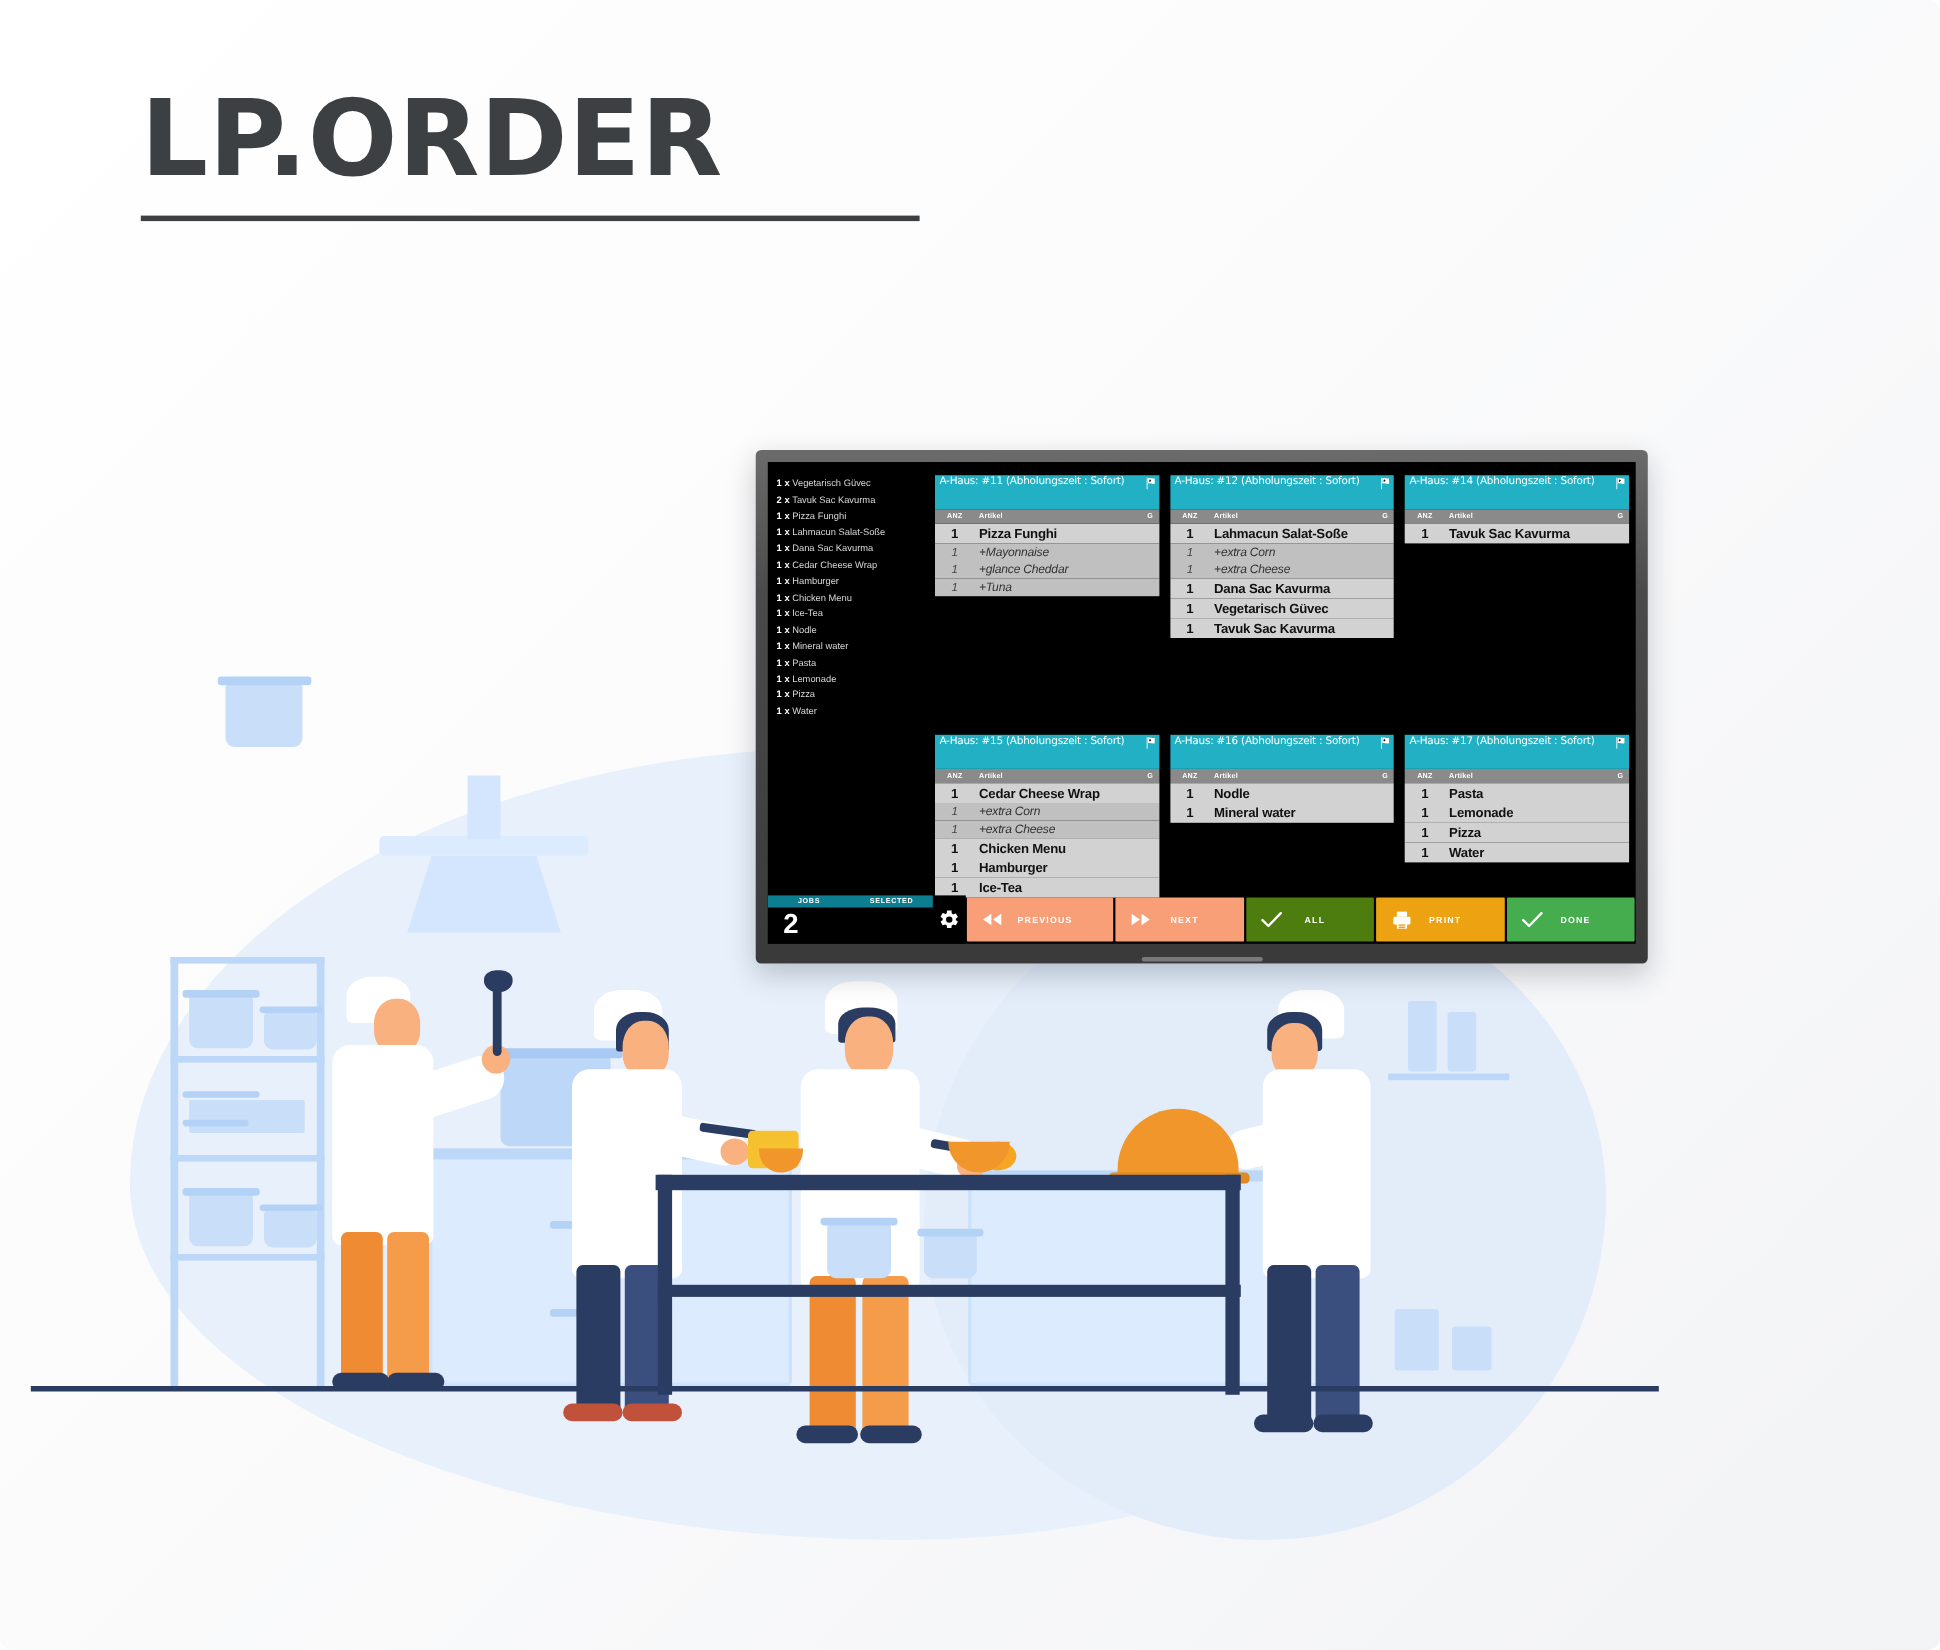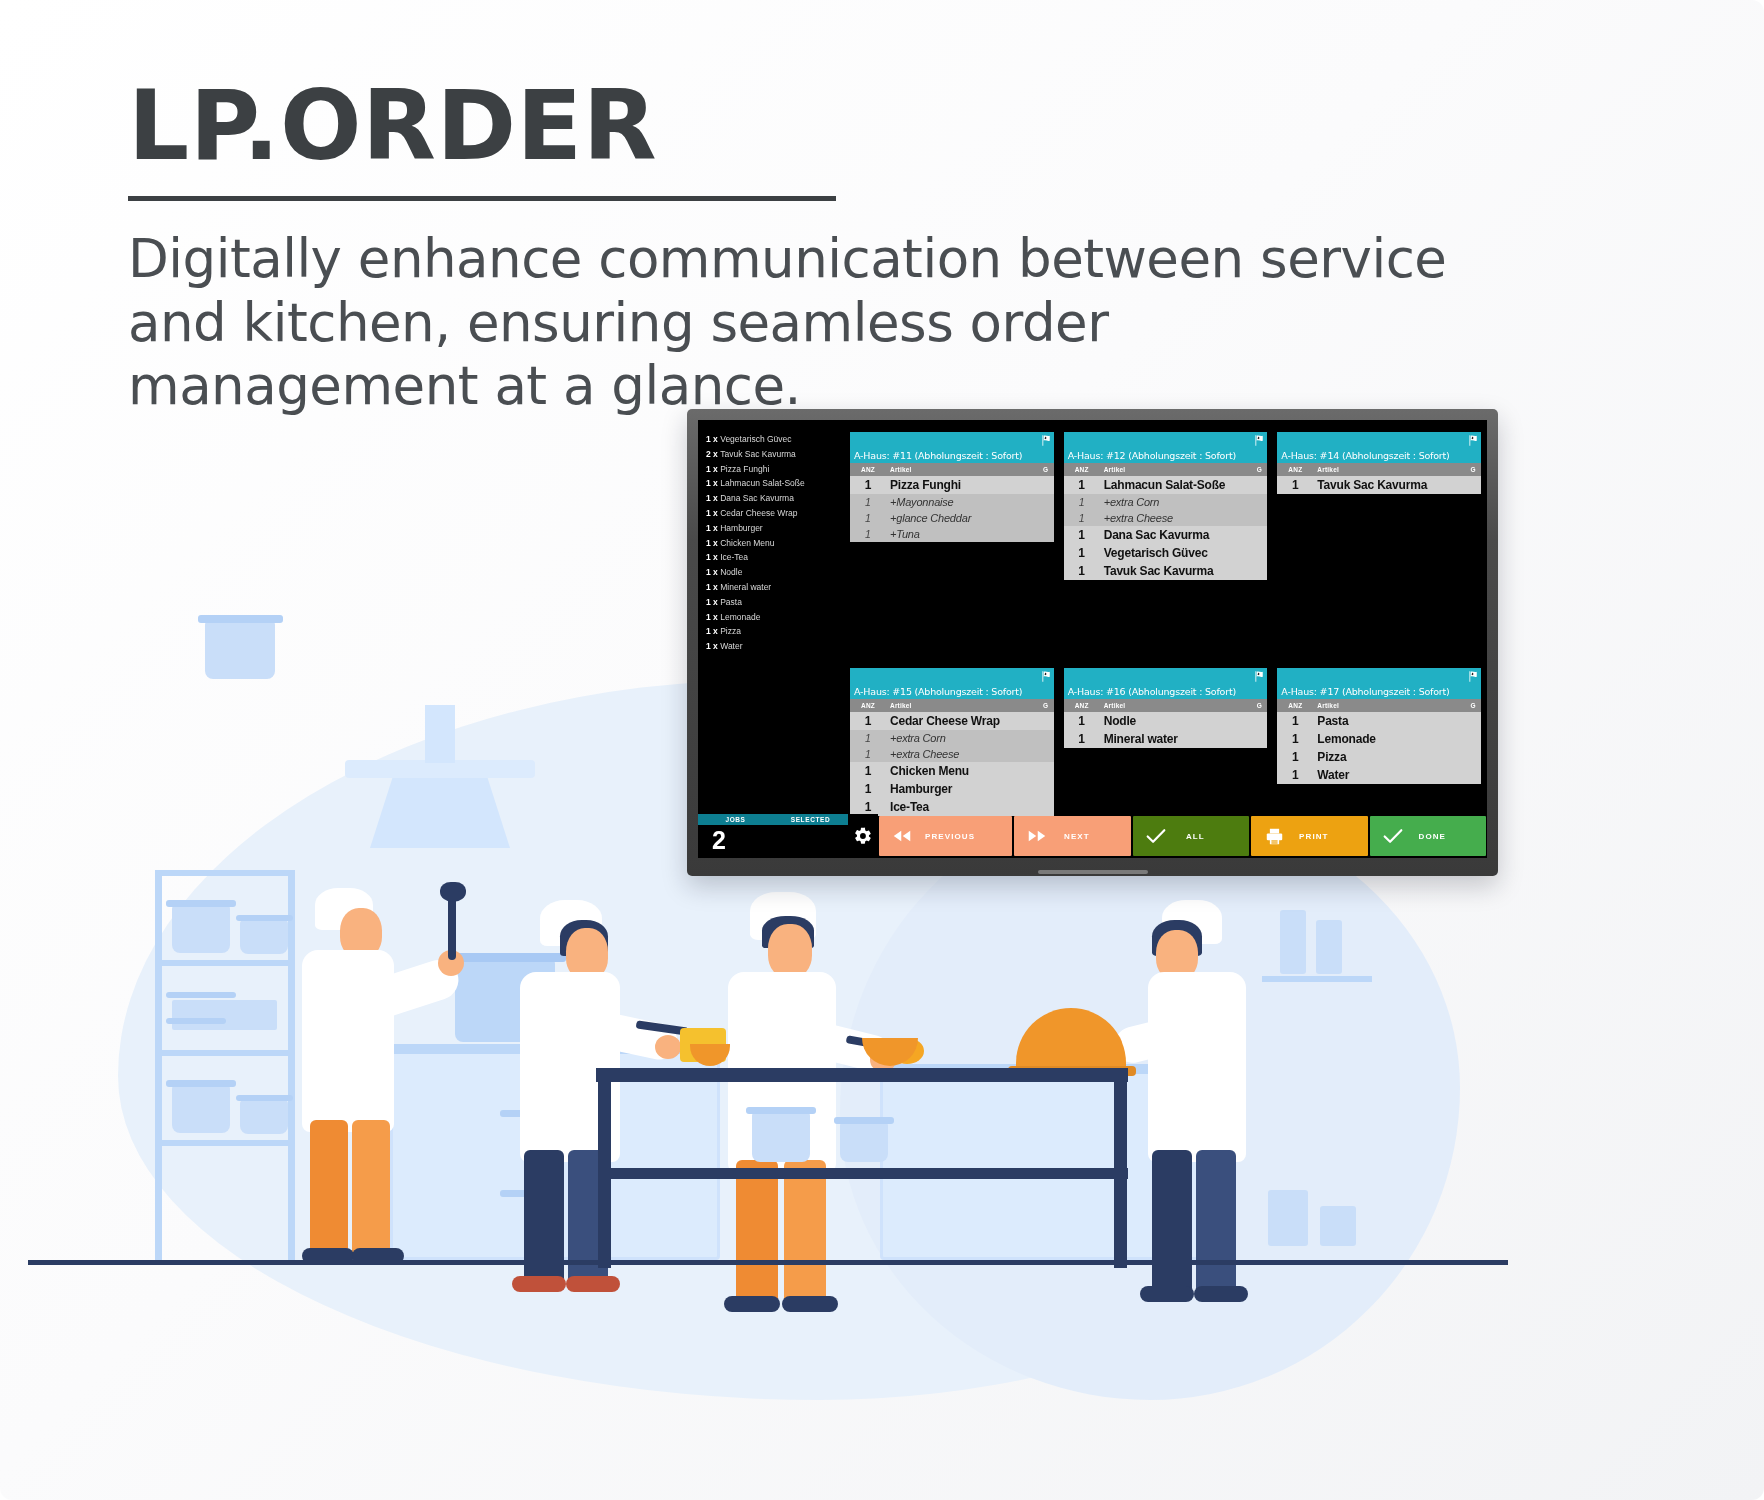--- a/index.html
+++ b/index.html
@@ -105,22 +105,22 @@
 
   
   .grid {
     position:absolute; left:152px; top:12px; right:6px;
   }
   .gridrow { display:flex; gap:10px; }
   .gridrow.r2 { margin-top: 88px; }
   .card { width:211px; align-self:flex-start; }
 
   .card-hd {
-    display:flex; align-items:center; height:31px;
-    background:#21b0c4; padding:16px 2px 0 4px; position:relative;
+    display:flex; align-items:flex-start; height:31px;
+    background:#21b0c4; padding:0 2px 0 4px; position:relative;
   }
   .card-hd .t {
     color:#ffffff; font-size:9.5px; font-weight:400; white-space:nowrap;
     letter-spacing:-0.2px; font-family:"DejaVu Sans", sans-serif;
   }
   .flag-icon {
     position:absolute; right:1px; top:1px; width:13px; height:13px;
   }
   .card-cols {
     display:flex; align-items:center; height:13px;
@@ -181,21 +181,20 @@
   .btn.done { background:#45ad4d; }
 </style>
 </head>
 <body>
 
 <div class="page">
 
   <div class="hdr">
     <div class="brand">LP.ORDER</div>
     <div class="brand-rule"></div>
-    <div class="subtitle">Digitally enhance communication between service and kitchen, ensuring seamless order management at a glance.</div>
   </div>
 
   <div class="illus">
     <div class="blob"></div>
     <div class="blob2"></div>
 
     <div class="hood" style="left:345px; top:140px; width:190px; height:18px; border-radius:4px;"></div>
     <div class="hood" style="left:370px; top:158px; width:140px; height:70px; clip-path:polygon(16% 0,84% 0,100% 100%,0 100%); background:#d3e6fd;"></div>
     <div class="hood" style="left:425px; top:85px; width:30px; height:58px; background:#d3e6fd;"></div>
 

